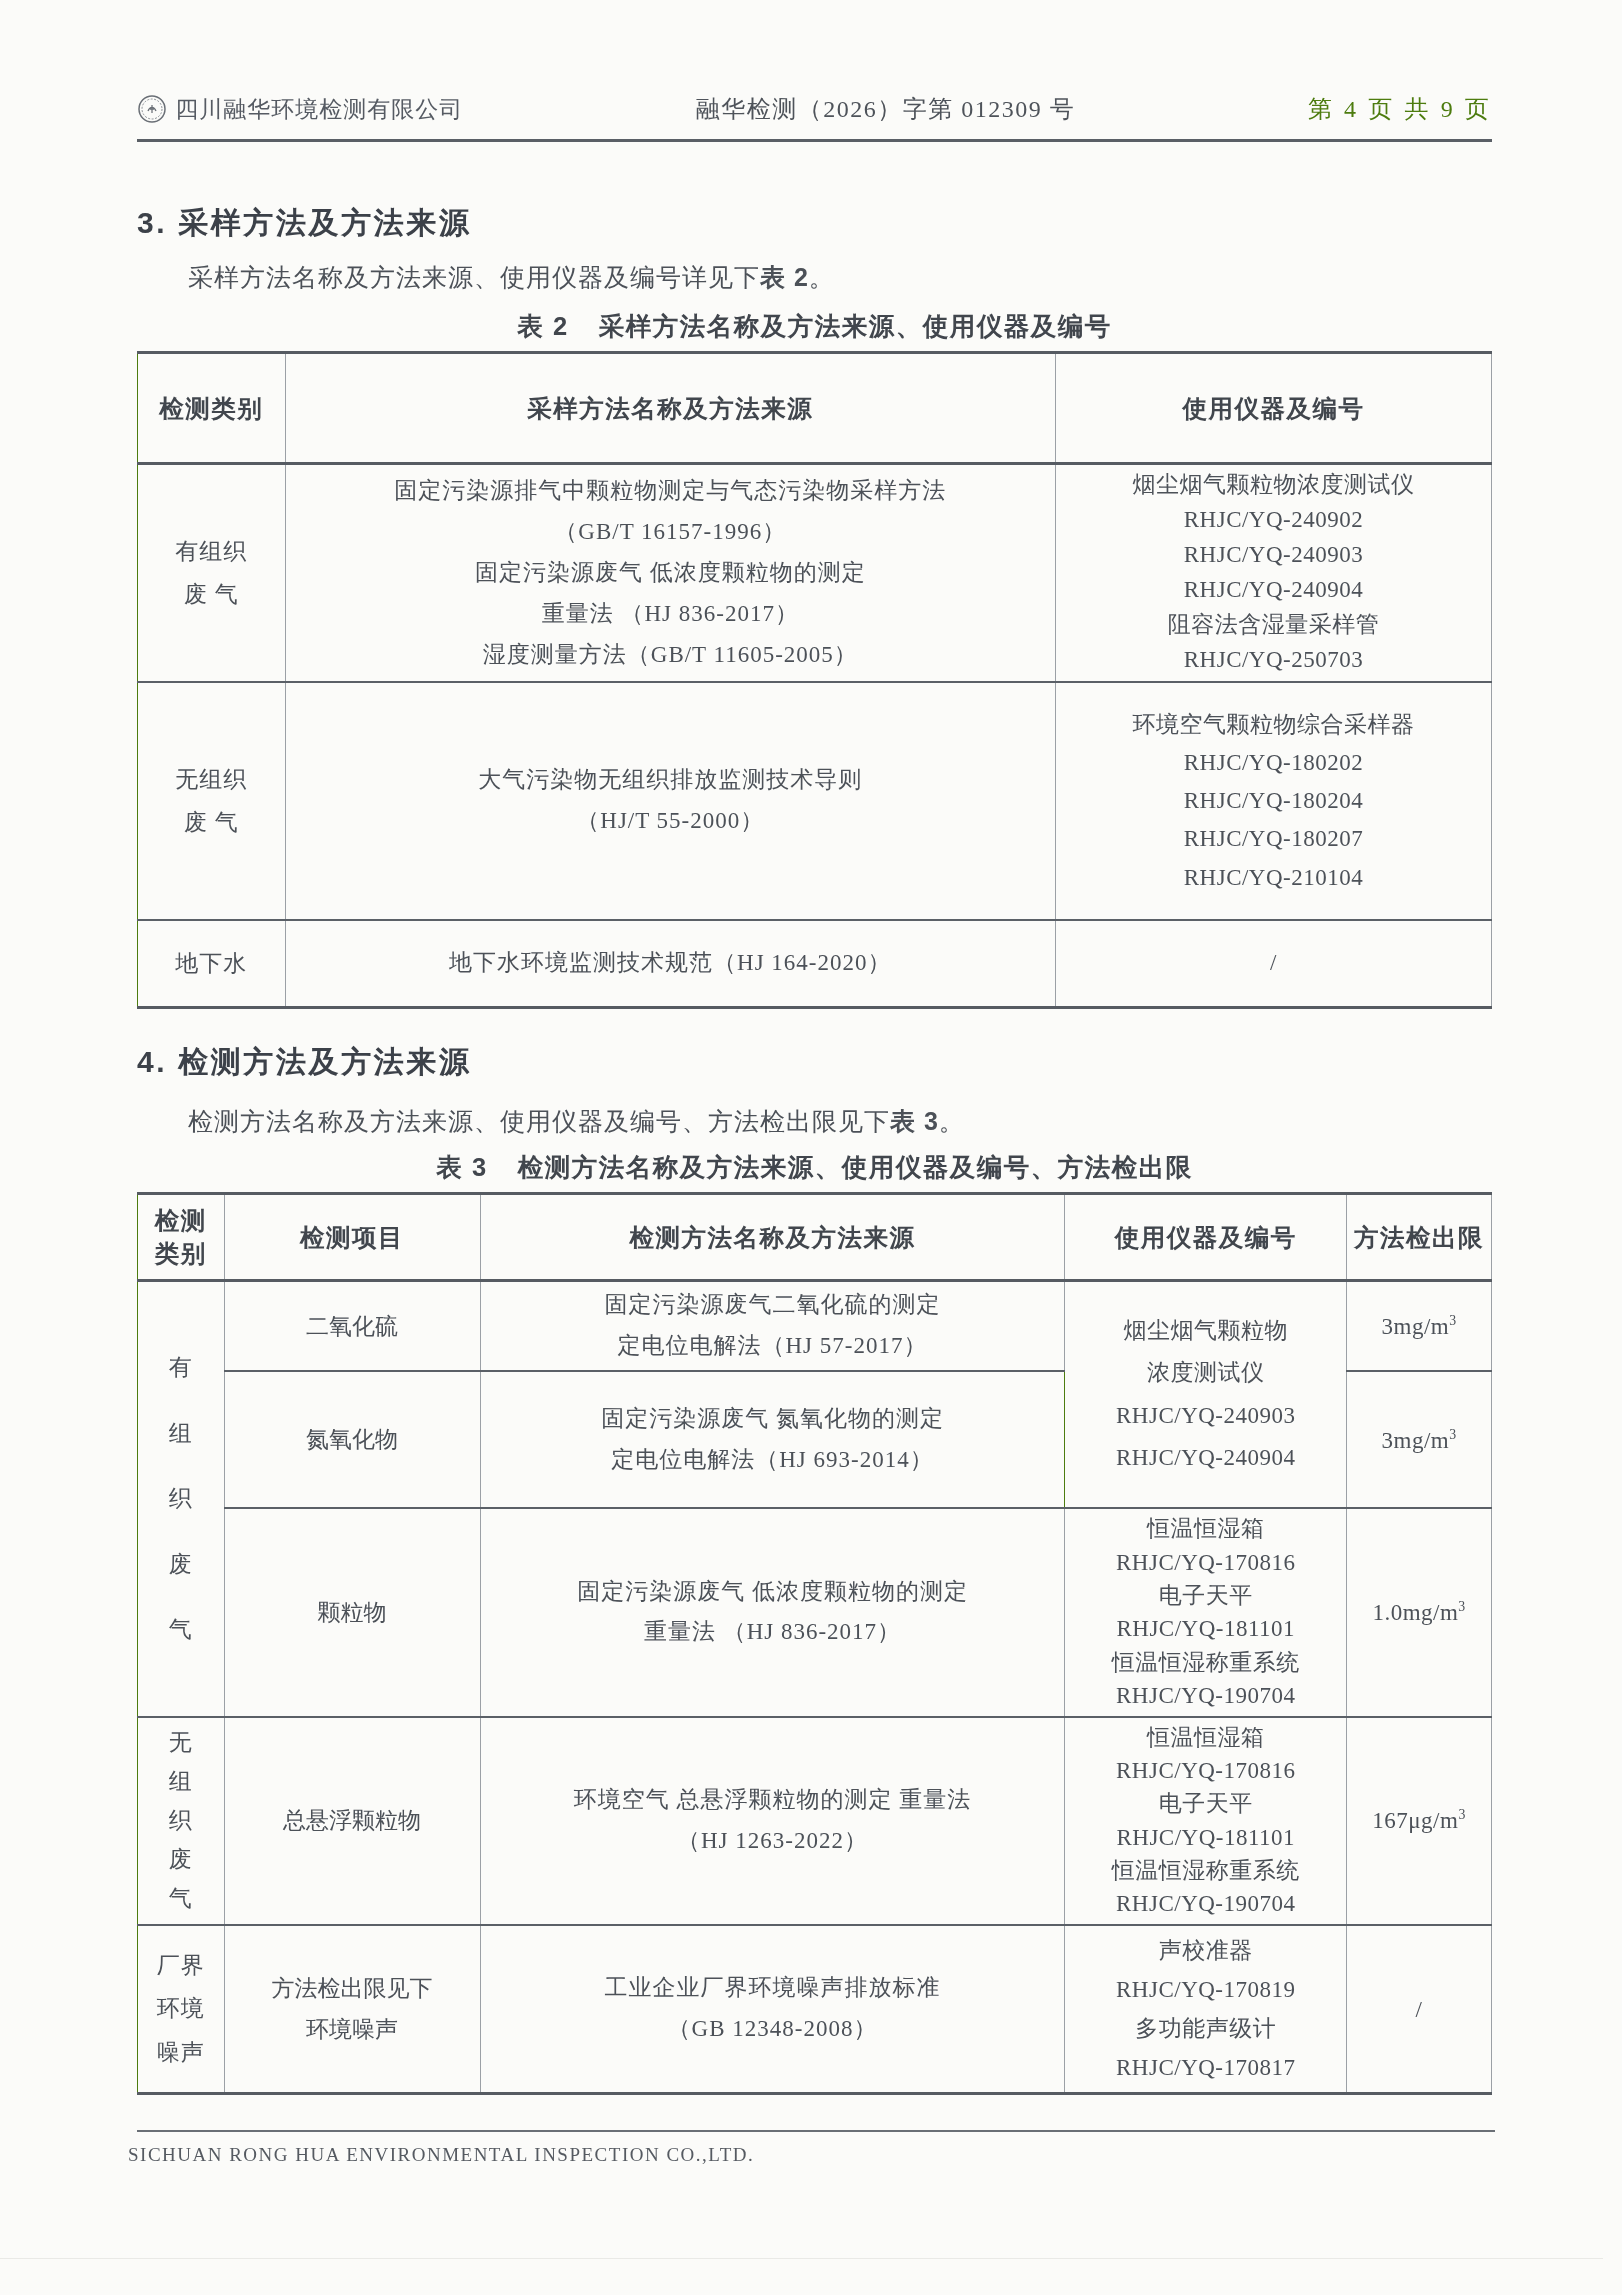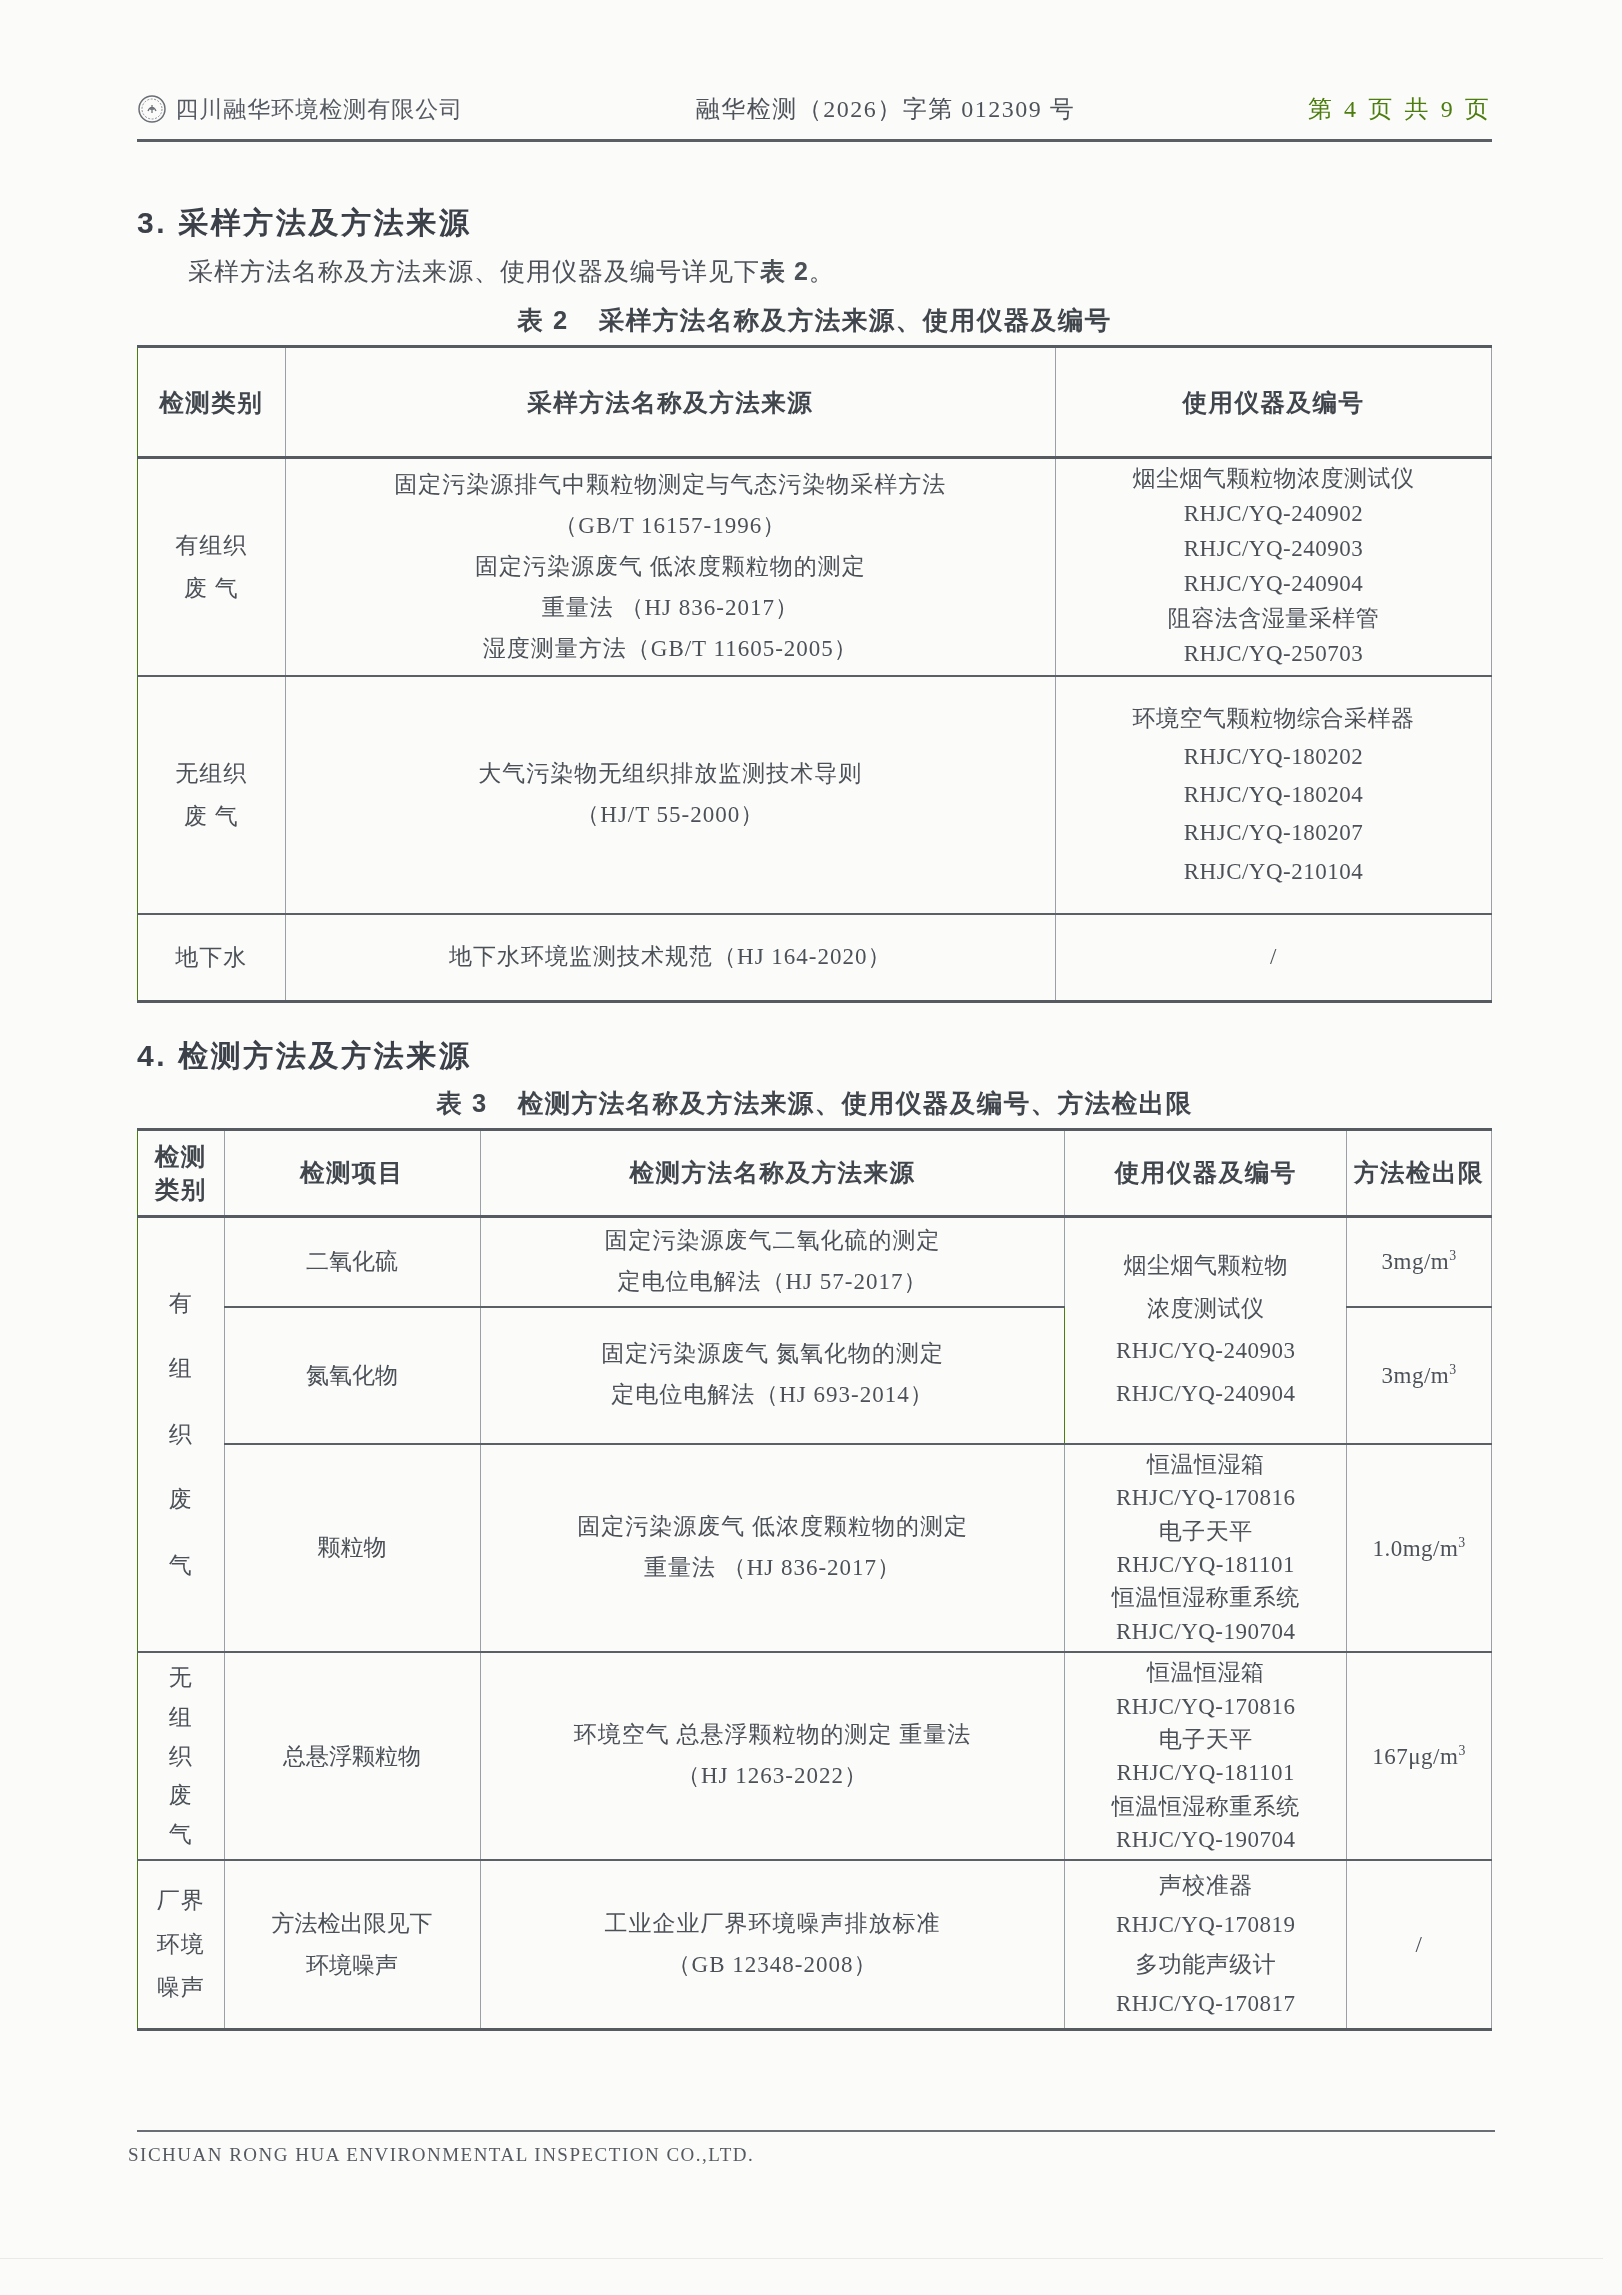--- a/index.html
+++ b/index.html
@@ -19,21 +19,21 @@
   .logo{width:30px;height:30px;flex:0 0 auto;}
   .hdr-center{font-size:24px;color:#4e535a;letter-spacing:1.5px;}
   .hdr-right{font-size:24px;color:#4d7c0f;letter-spacing:3.1px;}
   .hdr-rule{height:3.1px;background:#5a5f66;margin-top:14.3px;}
 
   
   .sec-h{font-family:"Liberation Sans",sans-serif;font-weight:bold;
          font-size:30px;color:#3c4149;letter-spacing:2.6px;line-height:1.15;}
   .sec-h.first{margin-top:64px;}
   .sec-h.second{margin-top:36px;}
-  .intro{font-size:25px;color:#4c5158;margin-top:14px;text-indent:51px;letter-spacing:1px;}
+  .intro{font-size:25px;color:#4c5158;margin-top:20px;text-indent:51px;letter-spacing:1px;}
   .intro .bld{font-weight:bold;font-family:"Liberation Sans",sans-serif;}
   .tbl-cap{text-align:center;font-family:"Liberation Sans",sans-serif;font-weight:bold;
            font-size:25.5px;color:#41464d;margin-top:15.3px;letter-spacing:1.5px;}
   .tbl-cap .cap-text{margin-left:30px;}
 
   
   table{width:100%;border-collapse:collapse;table-layout:fixed;margin-top:7.2px;
         border-left:1px solid #9ba0a6;border-right:1px solid #9ba0a6;
         border-top:3.6px solid #565b62;border-bottom:3.6px solid #565b62;}
   th,td{border-left:1px solid #4d7c0f;border-right:1px solid #9ba0a6;
@@ -145,20 +145,21 @@
         <div>地下水环境监测技术规范（HJ 164-2020）</div>
       </td>
       <td class="i-lines">
         <div>/</div>
       </td>
     </tr>
   </tbody>
     </table>
 
   <div class="sec-h second">4. 检测方法及方法来源</div>
+  <div class="intro" style="margin-top:25.5px"><span>检测方法名称及方法来源、使用仪器及编号、方法检出限见下</span><span class="bld">表 3</span><span>。</span></div>
   <div class="tbl-cap" style="margin-top:12.3px">
     <span class="cap-label">表 3</span><span class="cap-text">检测方法名称及方法来源、使用仪器及编号、方法检出限</span>
   </div>
 
   <table>
     <colgroup>
         <col style="width:6.4%">
         <col style="width:18.9%">
         <col style="width:43.2%">
         <col style="width:20.8%">

